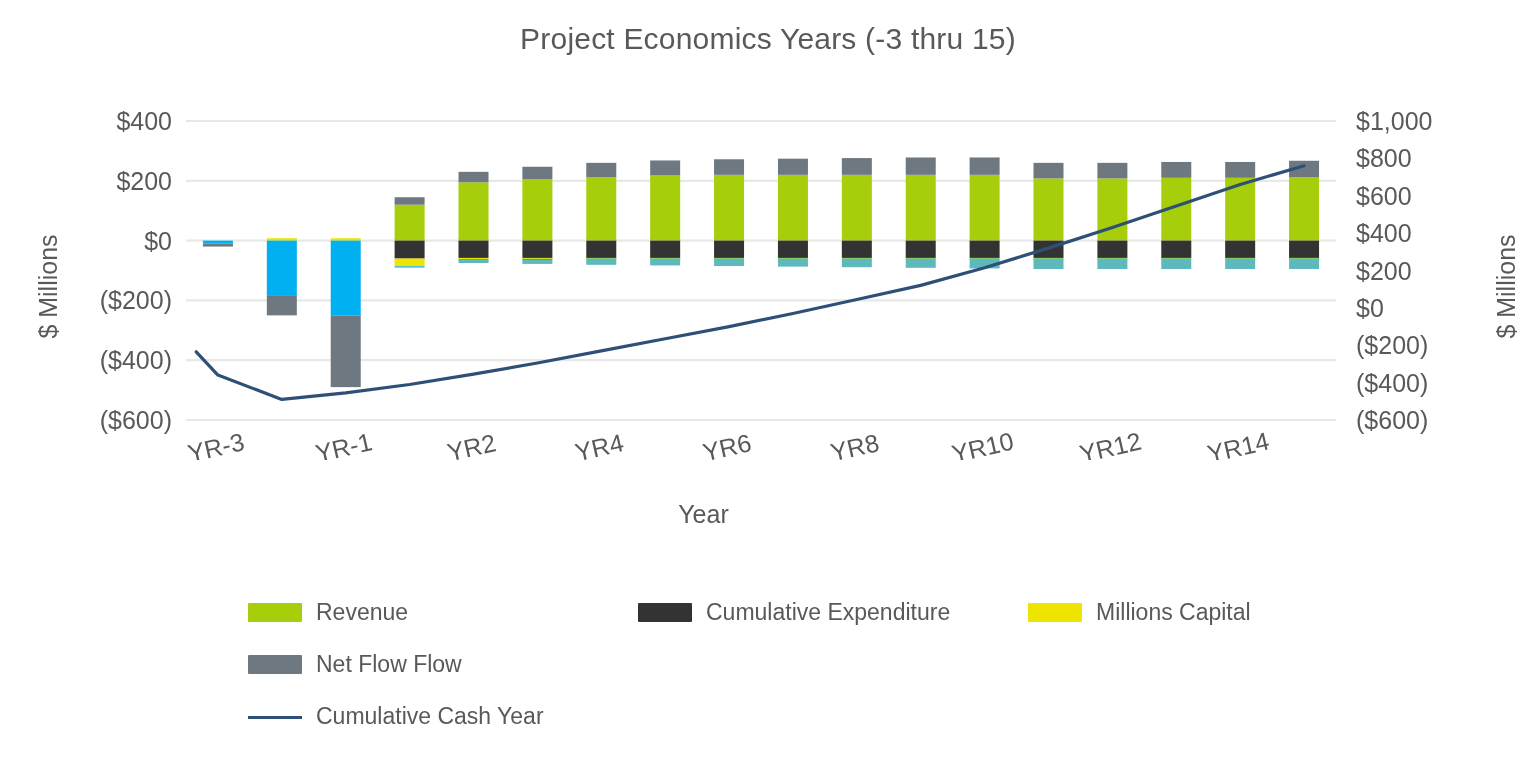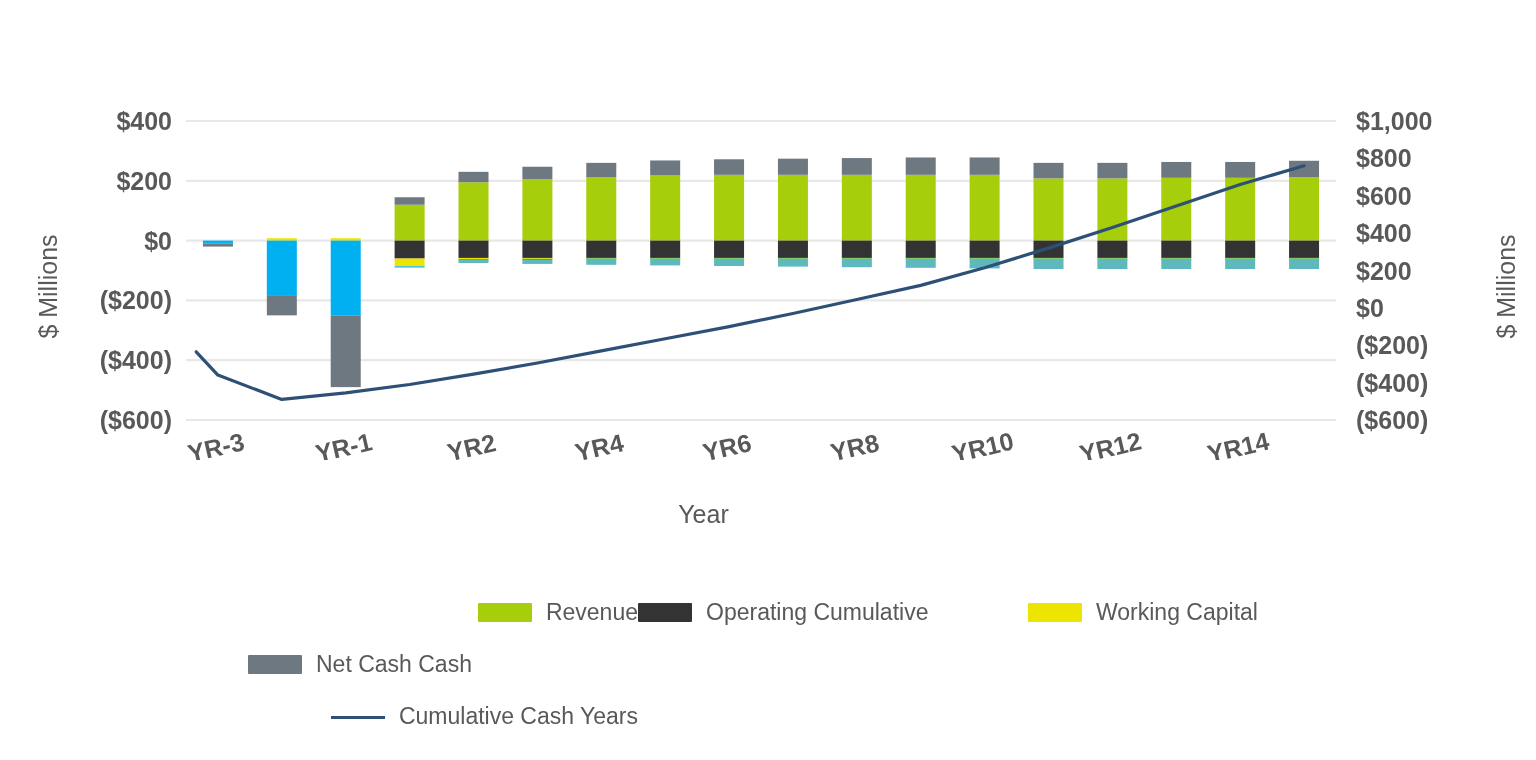--- a/index.html
+++ b/index.html
@@ -11,21 +11,21 @@
   .page{position:relative;width:1536px;height:760px;}
 
   
   .chart-title{
     position:absolute;left:0;top:22px;width:1536px;
     text-align:center;font-size:30px;color:#595959;font-weight:400;
     letter-spacing:0.2px;
   }
 
   
-  .plot-wrap{position:absolute;left:0;top:100px;width:1536px;height:340px;font-weight:bold;}
+  .plot-wrap{position:absolute;left:0;top:100px;width:1536px;height:340px;}
   #plot-svg{display:block;}
 
   
   .axis-title{
     position:absolute;font-size:25px;color:#595959;white-space:nowrap;
   }
   .y-left-title{
     left:-62px;top:272px;width:220px;text-align:center;
     transform:rotate(-90deg);transform-origin:center center;
   }
@@ -36,40 +36,41 @@
   .x-title{
     left:0;top:500px;width:1407px;text-align:center;
   }
 
   
   .legend{
     position:absolute;left:248px;top:586px;width:1060px;
   }
   .legend-row{display:flex;align-items:center;height:52px;}
   .legend-item{display:flex;align-items:center;}
-  .legend-item.c1{width:390px;justify-content:flex-end;}
+  .legend-item.c1{width:390px;}
   .legend-item.c2{width:390px;}
   .legend-item.c3{width:280px;}
   .swatch{
     width:54px;height:19px;margin-right:14px;flex:0 0 auto;border-radius:1px;
   }
   .swatch.line-swatch{
     height:19px;background:transparent;position:relative;
   }
   .swatch.line-swatch::after{
     content:"";position:absolute;left:0;top:9px;width:54px;height:3px;
     background:#2E5077;
   }
   .legend-label{font-size:23px;color:#595959;white-space:nowrap;}
 </style>
 </head>
 <body>
 
 <div class="page">
 
+  <div class="chart-title">Project Economics Years (-3 thru 15)</div>
 
   <div class="plot-wrap">
     <svg id="plot-svg" width="1536" height="360">
         <g>
           <line x1="186" x2="1336" y1="21" y2="21" stroke="#E8E8E8" stroke-width="2.2"></line>
           <line x1="186" x2="1336" y1="80.79999999999998" y2="80.79999999999998" stroke="#E8E8E8" stroke-width="2.2"></line>
           <line x1="186" x2="1336" y1="140.6" y2="140.6" stroke="#E8E8E8" stroke-width="2.2"></line>
           <line x1="186" x2="1336" y1="200.39999999999998" y2="200.39999999999998" stroke="#E8E8E8" stroke-width="2.2"></line>
           <line x1="186" x2="1336" y1="260.2" y2="260.2" stroke="#E8E8E8" stroke-width="2.2"></line>
           <line x1="186" x2="1336" y1="320" y2="320" stroke="#E8E8E8" stroke-width="2.2"></line>
@@ -248,34 +249,34 @@
   <div class="axis-title x-title">Year</div>
 
   <div class="legend">
       <div class="legend-row">
         <div class="legend-item c1">
           <span class="swatch" style="background: rgb(166, 206, 11);"></span>
           <span class="legend-label">Revenue</span>
         </div>
         <div class="legend-item c2">
           <span class="swatch" style="background: rgb(51, 51, 51);"></span>
-          <span class="legend-label">Operating Cumulative</span>
+          <span class="legend-label">Cumulative Expenditure</span>
         </div>
         <div class="legend-item c3">
           <span class="swatch" style="background: rgb(237, 229, 0);"></span>
-          <span class="legend-label">Working Capital</span>
+          <span class="legend-label">Millions Capital</span>
         </div>
       </div>
       <div class="legend-row">
         <div class="legend-item c3">
           <span class="swatch" style="background: rgb(110, 120, 128);"></span>
-          <span class="legend-label">Net Cash Cash</span>
+          <span class="legend-label">Net Flow Flow</span>
         </div>
       </div>
       <div class="legend-row">
         <div class="legend-item c1">
           <span class="swatch line-swatch"></span>
-          <span class="legend-label">Cumulative Cash Years</span>
+          <span class="legend-label">Cumulative Cash Year</span>
         </div>
       </div>
     </div>
 
 </div>
 
 </body></html>

